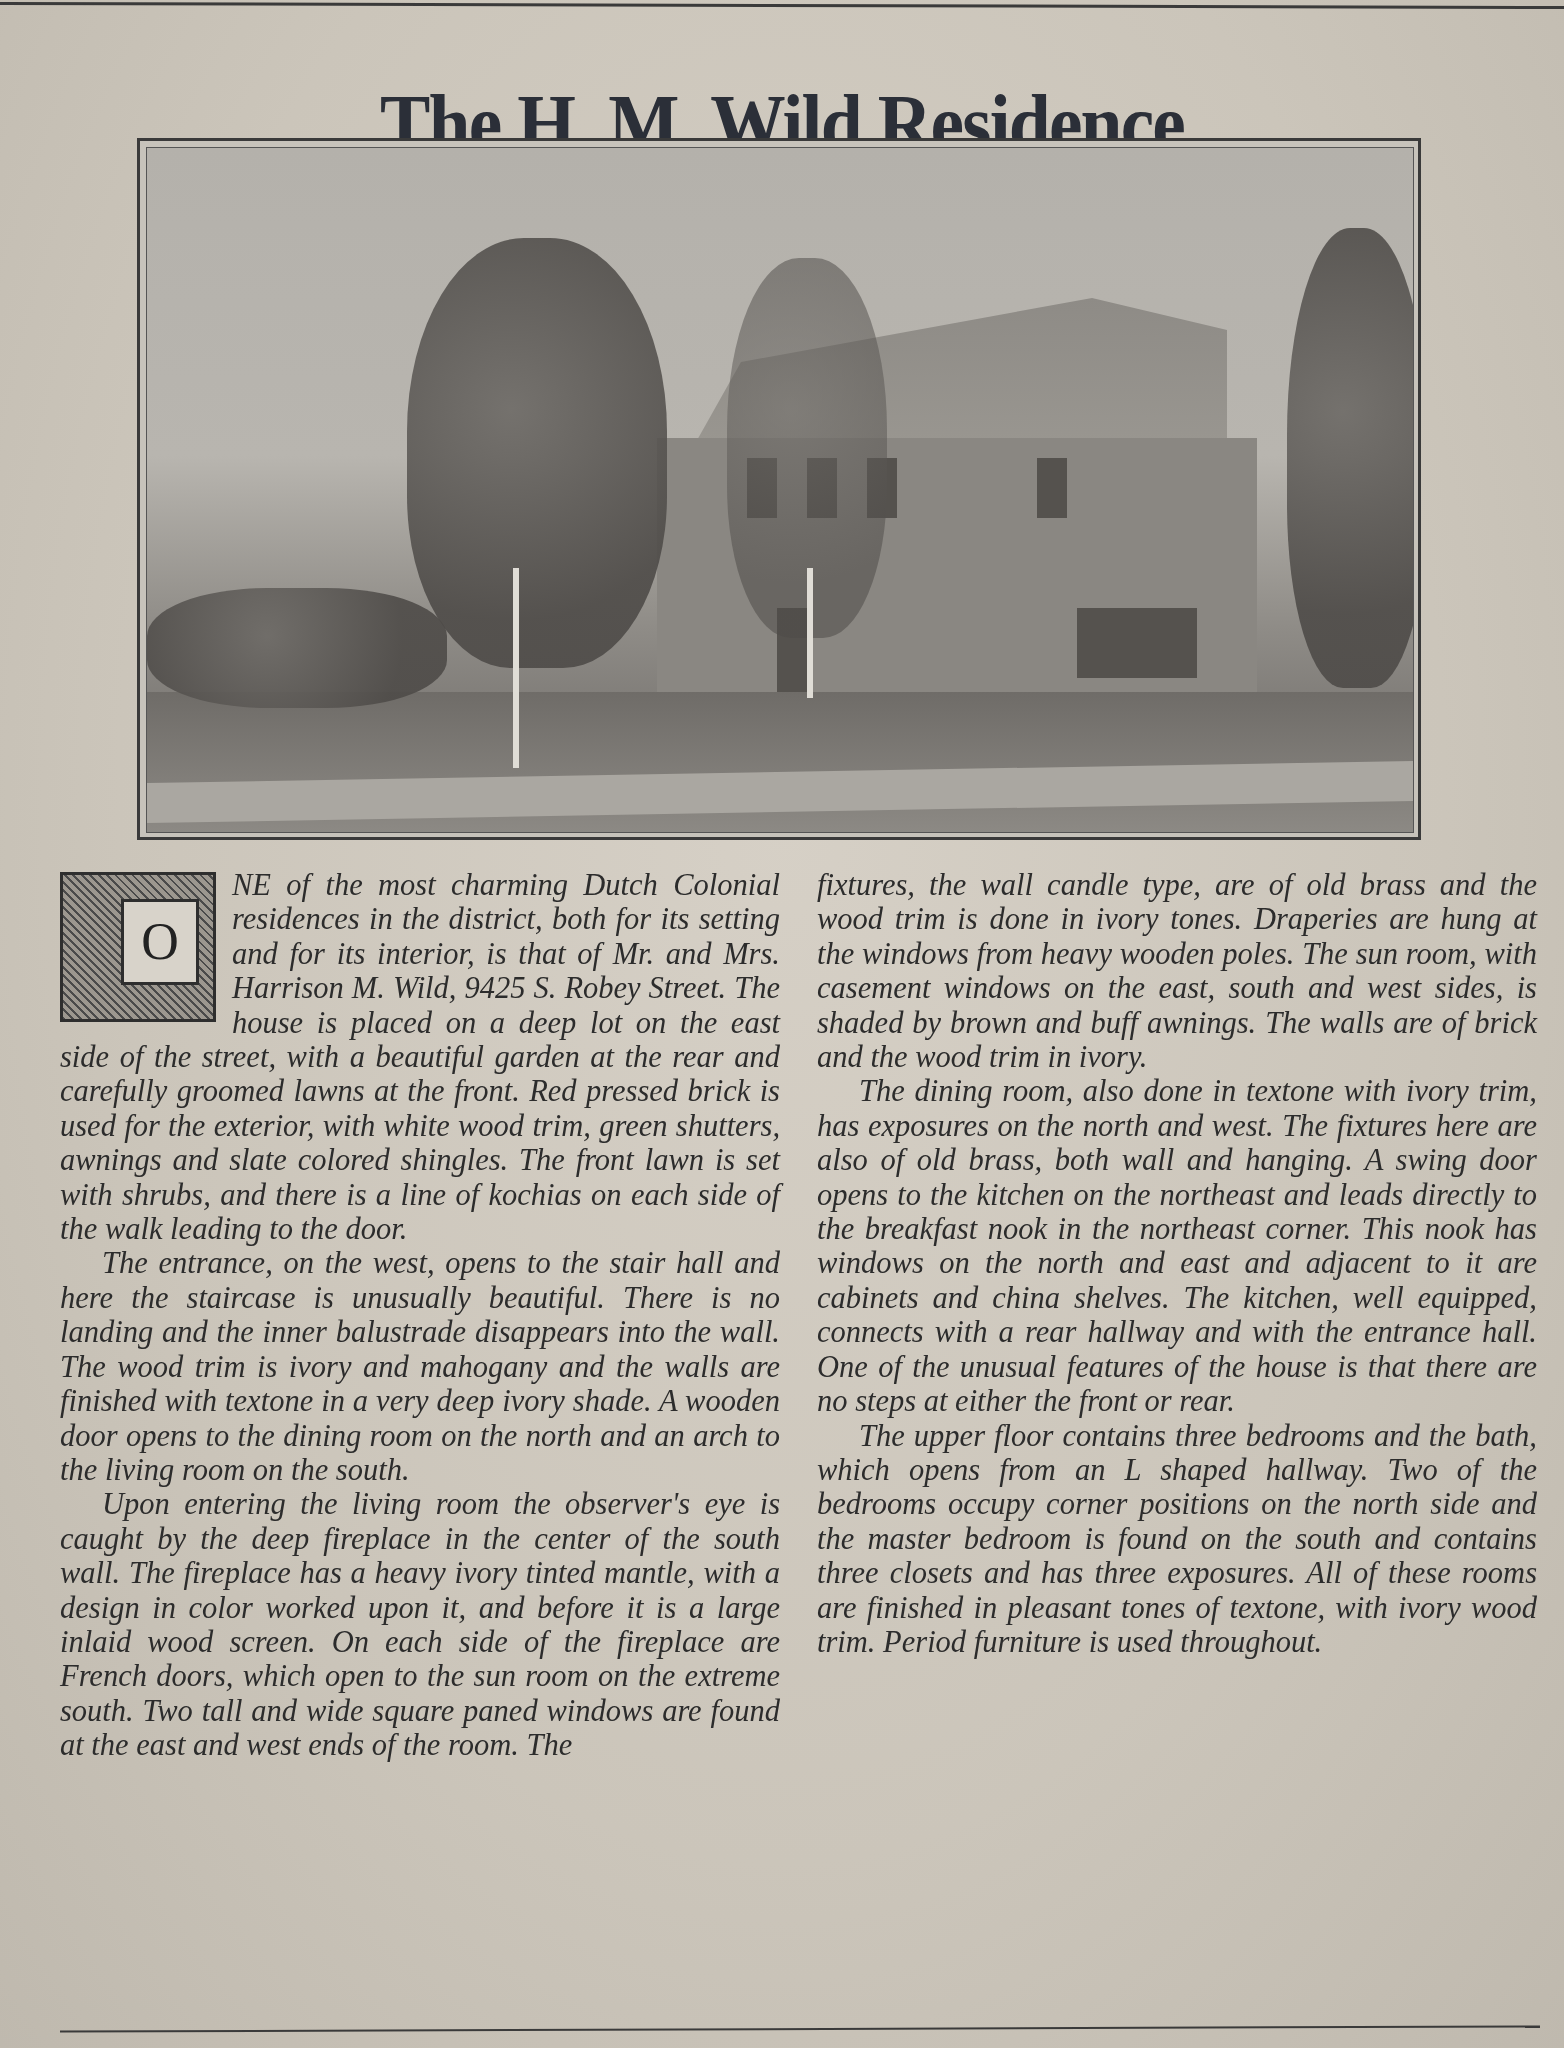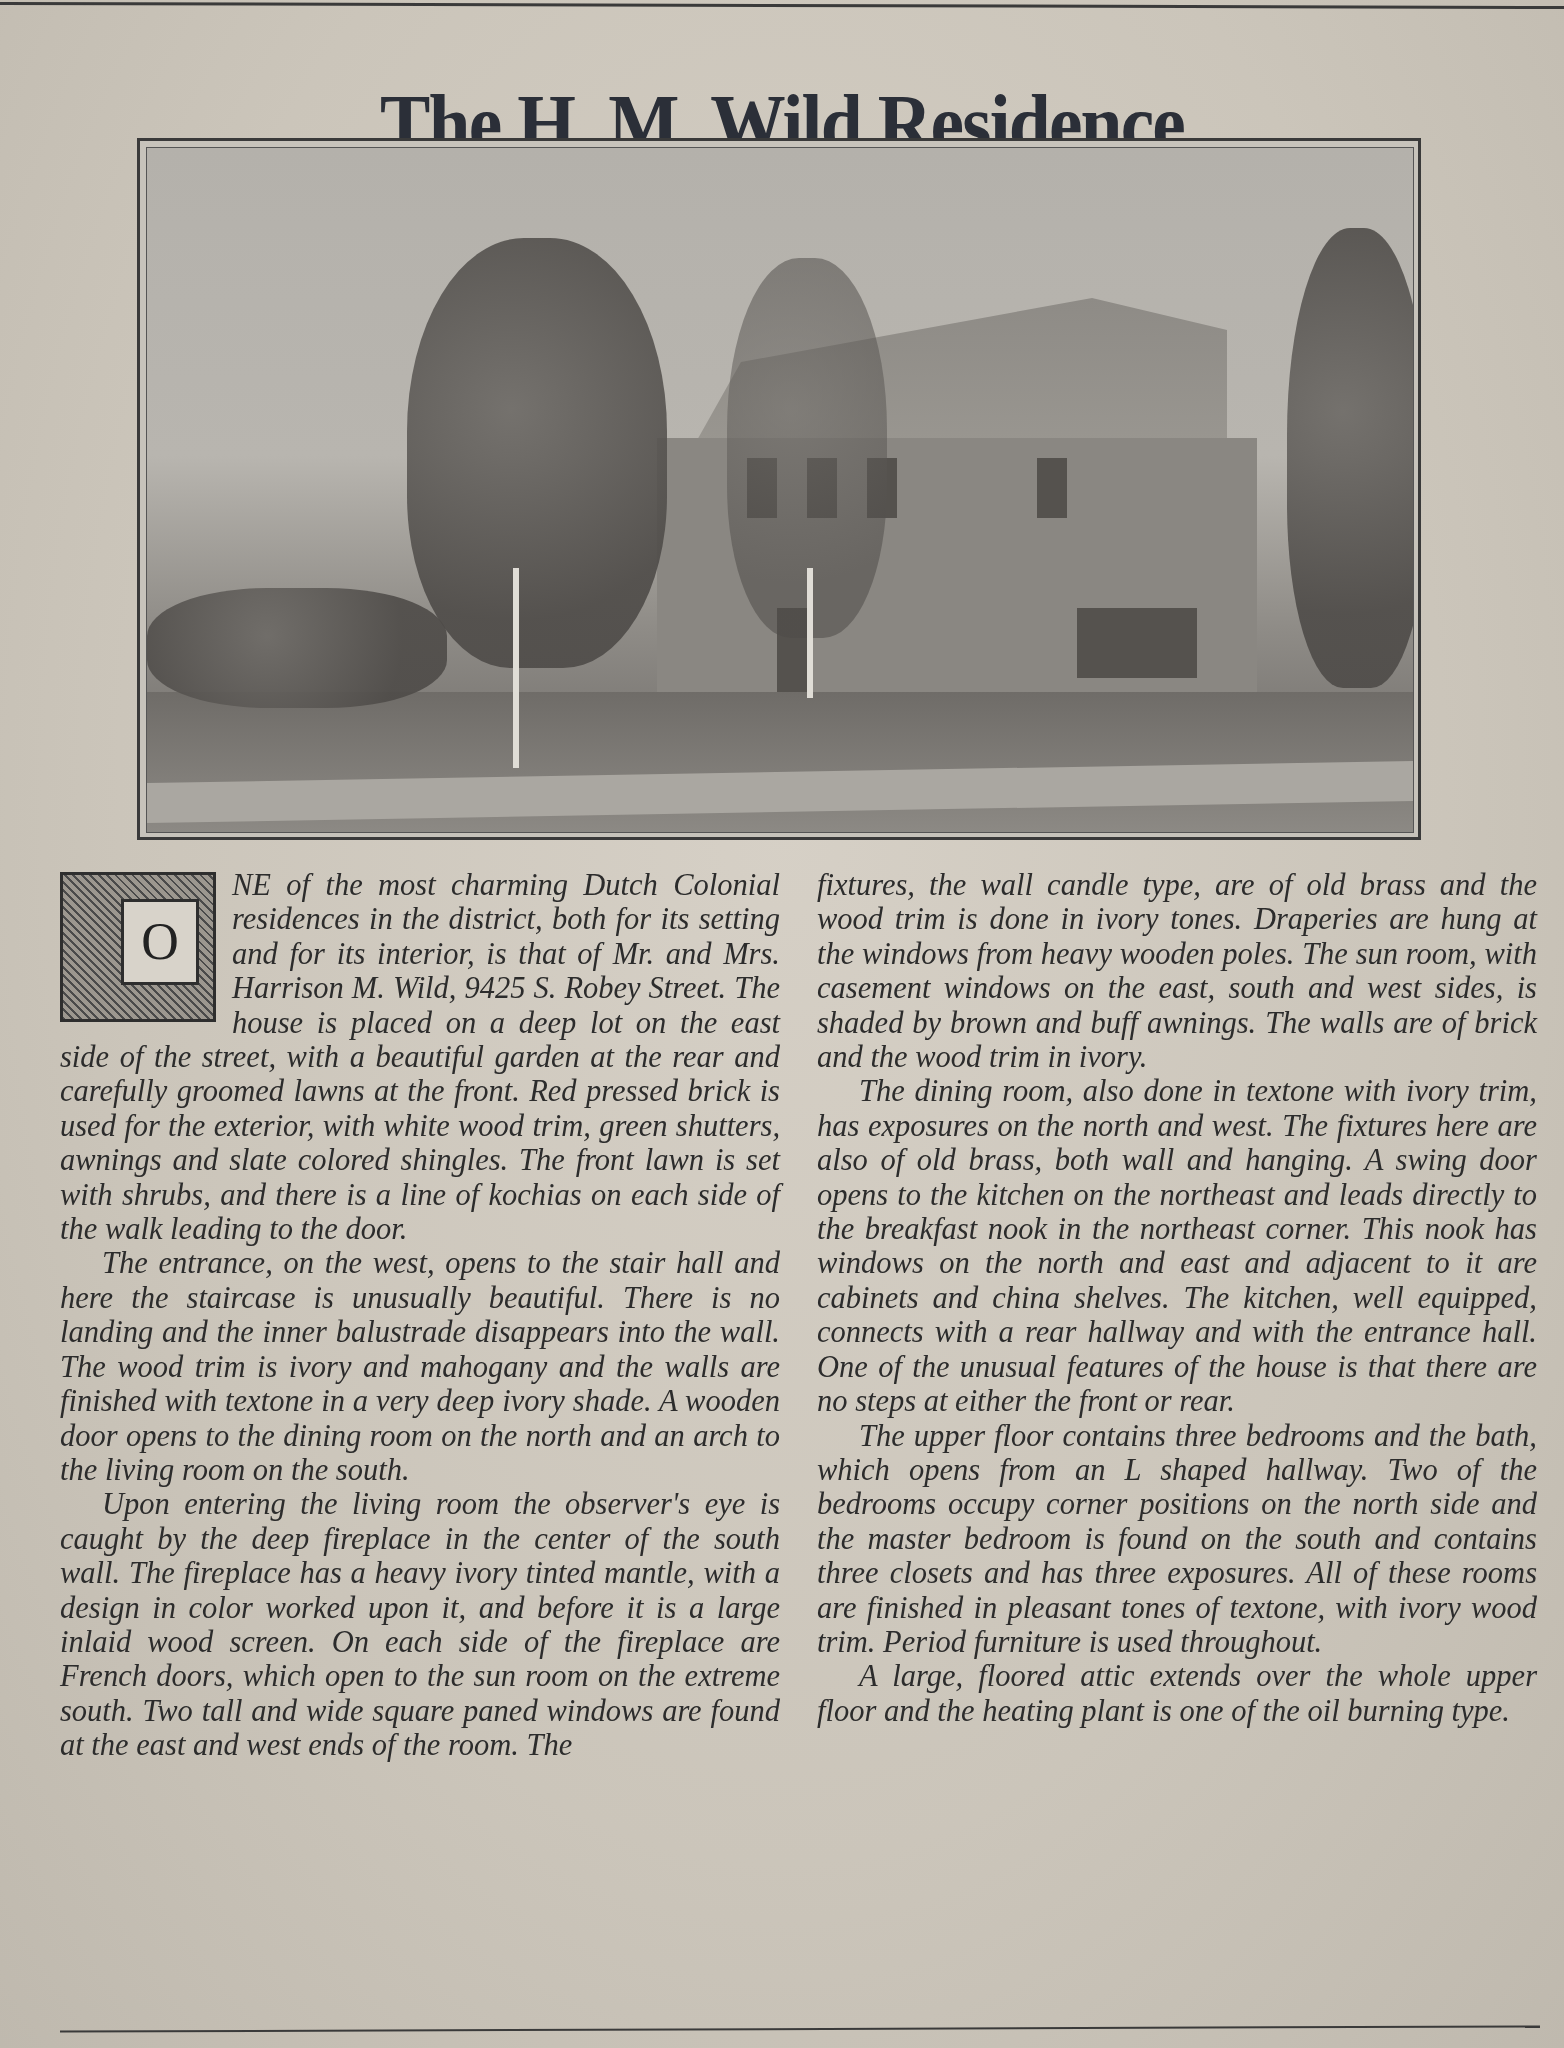--- a/index.html
+++ b/index.html
@@ -89,17 +89,16 @@
       <div class="dropcap-inner">O</div>
     </div>
     <p class="first">NE of the most charming Dutch Colonial residences in the district, both for its setting and for its interior, is that of Mr. and Mrs. Harrison M. Wild, 9425 S. Robey Street. The house is placed on a deep lot on the east side of the street, with a beautiful garden at the rear and carefully groomed lawns at the front. Red pressed brick is used for the exterior, with white wood trim, green shutters, awnings and slate colored shingles. The front lawn is set with shrubs, and there is a line of kochias on each side of the walk leading to the door.</p>
     <p>The entrance, on the west, opens to the stair hall and here the staircase is unusually beautiful. There is no landing and the inner balustrade disappears into the wall. The wood trim is ivory and mahogany and the walls are finished with textone in a very deep ivory shade. A wooden door opens to the dining room on the north and an arch to the living room on the south.</p>
     <p>Upon entering the living room the observer's eye is caught by the deep fireplace in the center of the south wall. The fireplace has a heavy ivory tinted mantle, with a design in color worked upon it, and before it is a large inlaid wood screen. On each side of the fireplace are French doors, which open to the sun room on the extreme south. Two tall and wide square paned windows are found at the east and west ends of the room. The</p>
   </div>
   <div class="col col-right">
     <p class="first">fixtures, the wall candle type, are of old brass and the wood trim is done in ivory tones. Draperies are hung at the windows from heavy wooden poles. The sun room, with casement windows on the east, south and west sides, is shaded by brown and buff awnings. The walls are of brick and the wood trim in ivory.</p>
     <p>The dining room, also done in textone with ivory trim, has exposures on the north and west. The fixtures here are also of old brass, both wall and hanging. A swing door opens to the kitchen on the northeast and leads directly to the breakfast nook in the northeast corner. This nook has windows on the north and east and adjacent to it are cabinets and china shelves. The kitchen, well equipped, connects with a rear hallway and with the entrance hall. One of the unusual features of the house is that there are no steps at either the front or rear.</p>
     <p>The upper floor contains three bedrooms and the bath, which opens from an L shaped hallway. Two of the bedrooms occupy corner positions on the north side and the master bedroom is found on the south and contains three closets and has three exposures. All of these rooms are finished in pleasant tones of textone, with ivory wood trim. Period furniture is used throughout.</p>
-    <p>A large, floored attic extends over the whole upper floor and the heating plant is one of the oil burning type.</p>
   </div>
 </div>
 
 <div class="bottom-rule"></div>
 
 </body></html>

